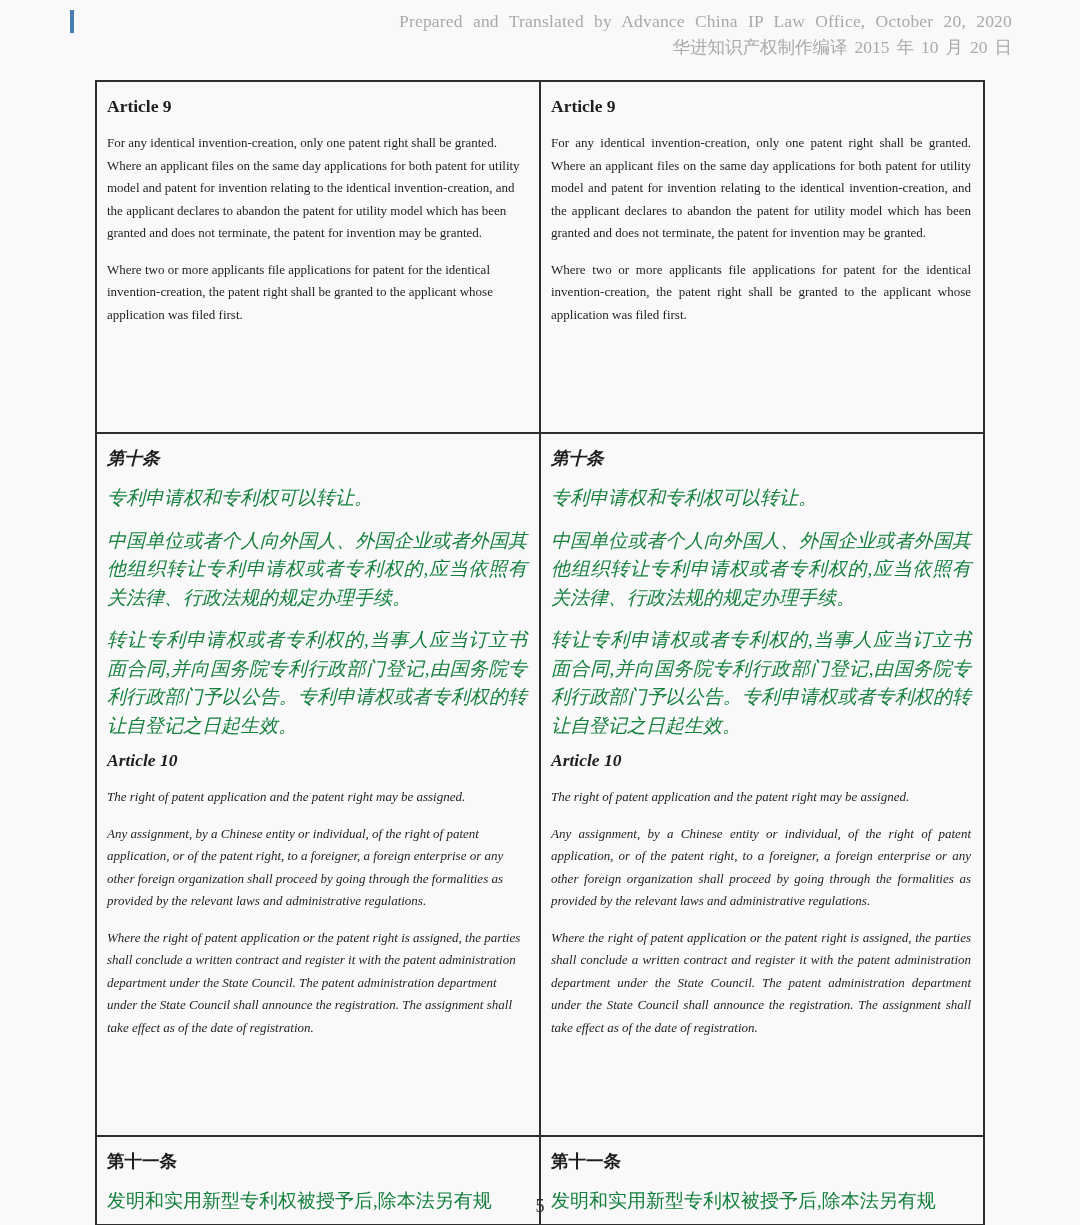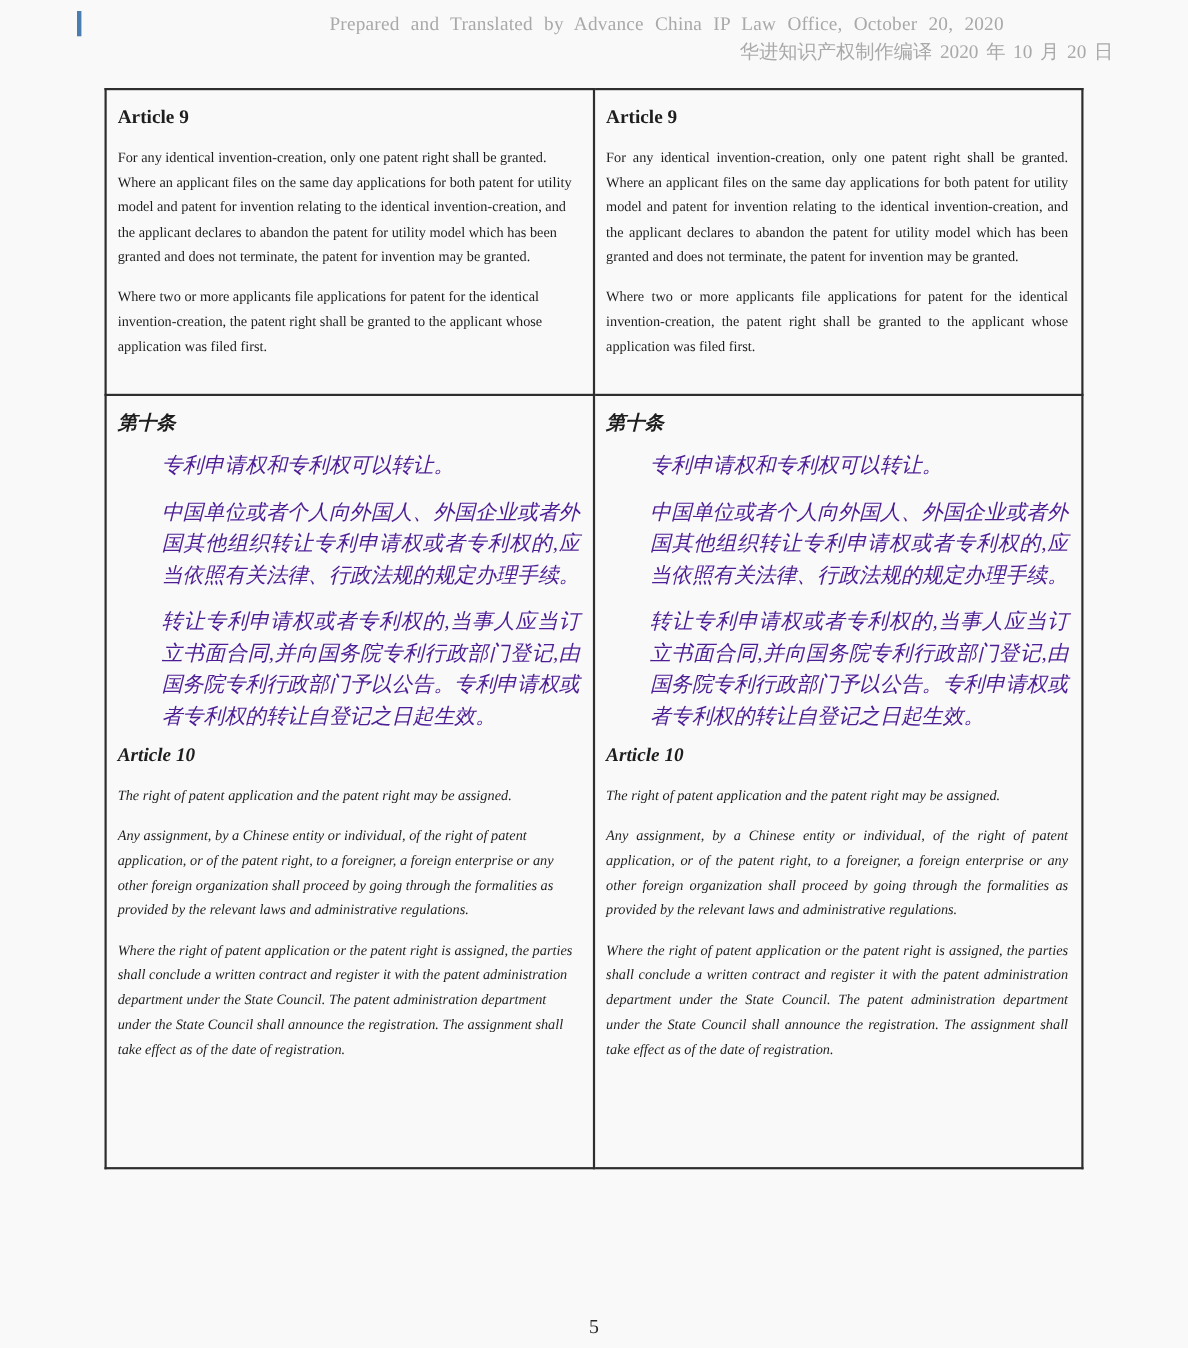--- a/index.html
+++ b/index.html
@@ -21,57 +21,56 @@
   }
 
   .header {
     position: absolute;
     top: 8px; right: 68px; left: 200px;
     text-align: right;
     color: #a9a9a9;
     font-size: 17.5px;
     line-height: 26px;
   }
-  .header .line-en { word-spacing: 0.32em; letter-spacing: 0.2px; text-align: center; }
+  .header .line-en { word-spacing: 0.32em; letter-spacing: 0.2px; }
   .header .line-zh { word-spacing: 0.15em; }
 
   table.doc-table {
     position: absolute;
     left: 95px; top: 80px;
     width: 890px;
     border-collapse: collapse;
     table-layout: fixed;
   }
   table.doc-table td {
     border: 2px solid #2e2e2e;
     vertical-align: top;
     padding: 4px 12px 8px 10px;
     overflow: hidden;
   }
-  tr.row-0 { height: 278px; }
+  tr.row-0 { height: 352px; }
   tr.row-1 { height: 703px; font-style: italic; }
   tr.row-2 { height: 72px; }
 
   .blk-heading {
     font-size: 17.5px;
     font-weight: bold;
     margin: 8px 0 6px 0;
     line-height: 24px;
   }
   .blk-p { margin: 14px 0 0 0; }
   .blk-p.lang-en {
     font-size: 13px;
     line-height: 22.5px;
   }
   .blk-p.lang-zh {
     font-size: 19px;
     line-height: 28.5px;
     text-align: justify;
-    color: #4c1d95;
-    margin-left: 40px;
+    color: #15803d;
   }
   td.cell-left .blk-p.lang-en { text-align: left; }
   td.cell-right .blk-p.lang-en { text-align: justify; }
 
   .footer {
     position: absolute;
     left: 0; right: 0;
     top: 1196px;
     text-align: center;
     font-size: 18px;
@@ -80,21 +79,21 @@
 </style>
 </head>
 <body>
 
 <div class="page">
 
   <div class="accent-bar"></div>
 
   <div class="header">
     <div class="line-en">Prepared and Translated by Advance China IP Law Office, October 20, 2020</div>
-    <div class="line-zh">华进知识产权制作编译 2020 年 10 月 20 日</div>
+    <div class="line-zh">华进知识产权制作编译 2015 年 10 月 20 日</div>
   </div>
 
   <table class="doc-table">
     <tbody id="table-body">
         <tr class="row-0">
           <td class="cell-left">
             <h3 class="blk-heading lang-en">Article 9</h3>
             <p class="blk-p lang-en">For any identical invention-creation, only one patent right shall be granted. Where an applicant files on the same day applications for both patent for utility model and patent for invention relating to the identical invention-creation, and the applicant declares to abandon the patent for utility model which has been granted and does not terminate, the patent for invention may be granted.</p>
             <p class="blk-p lang-en">Where two or more applicants file applications for patent for the identical invention-creation, the patent right shall be granted to the applicant whose application was filed first.</p>
           </td>
@@ -119,20 +118,30 @@
             <h3 class="blk-heading lang-zh">第十条</h3>
             <p class="blk-p lang-zh">专利申请权和专利权可以转让。</p>
             <p class="blk-p lang-zh">中国单位或者个人向外国人、外国企业或者外国其他组织转让专利申请权或者专利权的,应当依照有关法律、行政法规的规定办理手续。</p>
             <p class="blk-p lang-zh">转让专利申请权或者专利权的,当事人应当订立书面合同,并向国务院专利行政部门登记,由国务院专利行政部门予以公告。专利申请权或者专利权的转让自登记之日起生效。</p>
             <h3 class="blk-heading lang-en">Article 10</h3>
             <p class="blk-p lang-en">The right of patent application and the patent right may be assigned.</p>
             <p class="blk-p lang-en">Any assignment, by a Chinese entity or individual, of the right of patent application, or of the patent right, to a foreigner, a foreign enterprise or any other foreign organization shall proceed by going through the formalities as provided by the relevant laws and administrative regulations.</p>
             <p class="blk-p lang-en">Where the right of patent application or the patent right is assigned, the parties shall conclude a written contract and register it with the patent administration department under the State Council. The patent administration department under the State Council shall announce the registration. The assignment shall take effect as of the date of registration.</p>
           </td>
         </tr>
+        <tr class="row-2">
+          <td class="cell-left">
+            <h3 class="blk-heading lang-zh">第十一条</h3>
+            <p class="blk-p lang-zh">发明和实用新型专利权被授予后,除本法另有规</p>
+          </td>
+          <td class="cell-right">
+            <h3 class="blk-heading lang-zh">第十一条</h3>
+            <p class="blk-p lang-zh">发明和实用新型专利权被授予后,除本法另有规</p>
+          </td>
+        </tr>
       </tbody>
   </table>
 
   <div class="footer">
     <span>5</span>
   </div>
 
 </div>
 
 </body></html>

